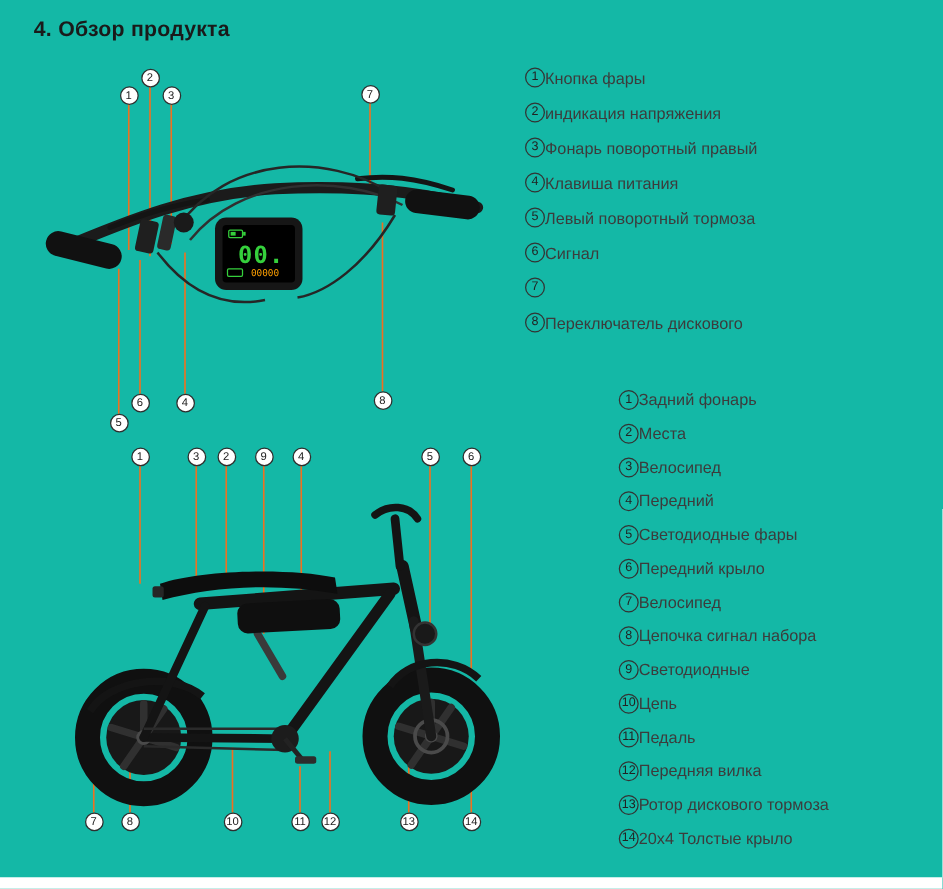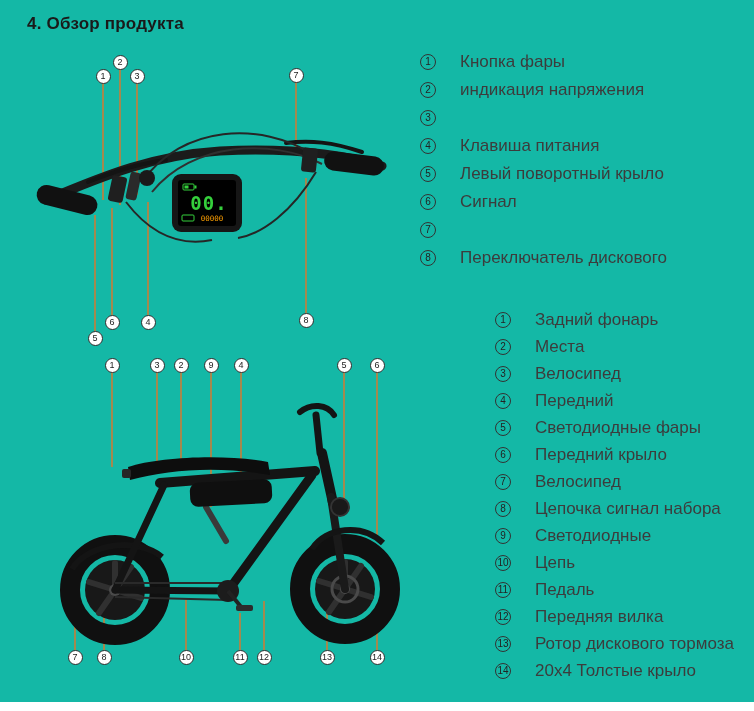--- a/index.html
+++ b/index.html
@@ -16,21 +16,21 @@
     line-height:1; font-family:"Liberation Sans", sans-serif;
   }
   .legend { position:absolute; display:flex; flex-direction:column; }
   .legend-row { display:flex; align-items:center; }
   .legend-top .legend-row { height:28px; }
   .legend-bike .legend-row { height:27px; }
   .badge {
     width:16px; height:16px; flex:0 0 16px; border:1.2px solid #333; border-radius:50%;
     font-size:10px; color:#222; display:flex; align-items:center; justify-content:center; line-height:1;
   }
-  .legend-label { margin-left:24px; font-size:17px; color:#3c3c3c; white-space:nowrap; }
+  .legend-label { margin-left:0; font-size:13px; color:#3c3c3c; white-space:nowrap; }
   .leader line { stroke:var(--accent); stroke-width:1.3; }
   .disp-speed { fill:var(--disp-green); font-family:"DejaVu Sans Mono", monospace; font-weight:bold; letter-spacing:1px; }
   .disp-odo { fill:var(--disp-amber); font-family:"DejaVu Sans Mono", monospace; }
 </style>
 </head>
 <body>
 
 <div class="page">
 
   <h1 class="title">4. Обзор продукта</h1>
@@ -91,28 +91,29 @@
     <div class="legend-row">
       <span class="badge">1</span>
       <span class="legend-label">Кнопка фары</span>
     </div>
     <div class="legend-row">
       <span class="badge">2</span>
       <span class="legend-label">индикация напряжения</span>
     </div>
     <div class="legend-row">
       <span class="badge">3</span>
+      <span class="legend-label">Фонарь поворотный правый</span>
     </div>
     <div class="legend-row">
       <span class="badge">4</span>
       <span class="legend-label">Клавиша питания</span>
     </div>
     <div class="legend-row">
       <span class="badge">5</span>
-      <span class="legend-label">Левый поворотный крыло</span>
+      <span class="legend-label">Левый поворотный тормоза</span>
     </div>
     <div class="legend-row">
       <span class="badge">6</span>
       <span class="legend-label">Сигнал</span>
     </div>
     <div class="legend-row">
       <span class="badge">7</span>
     </div>
     <div class="legend-row">
       <span class="badge">8</span>

